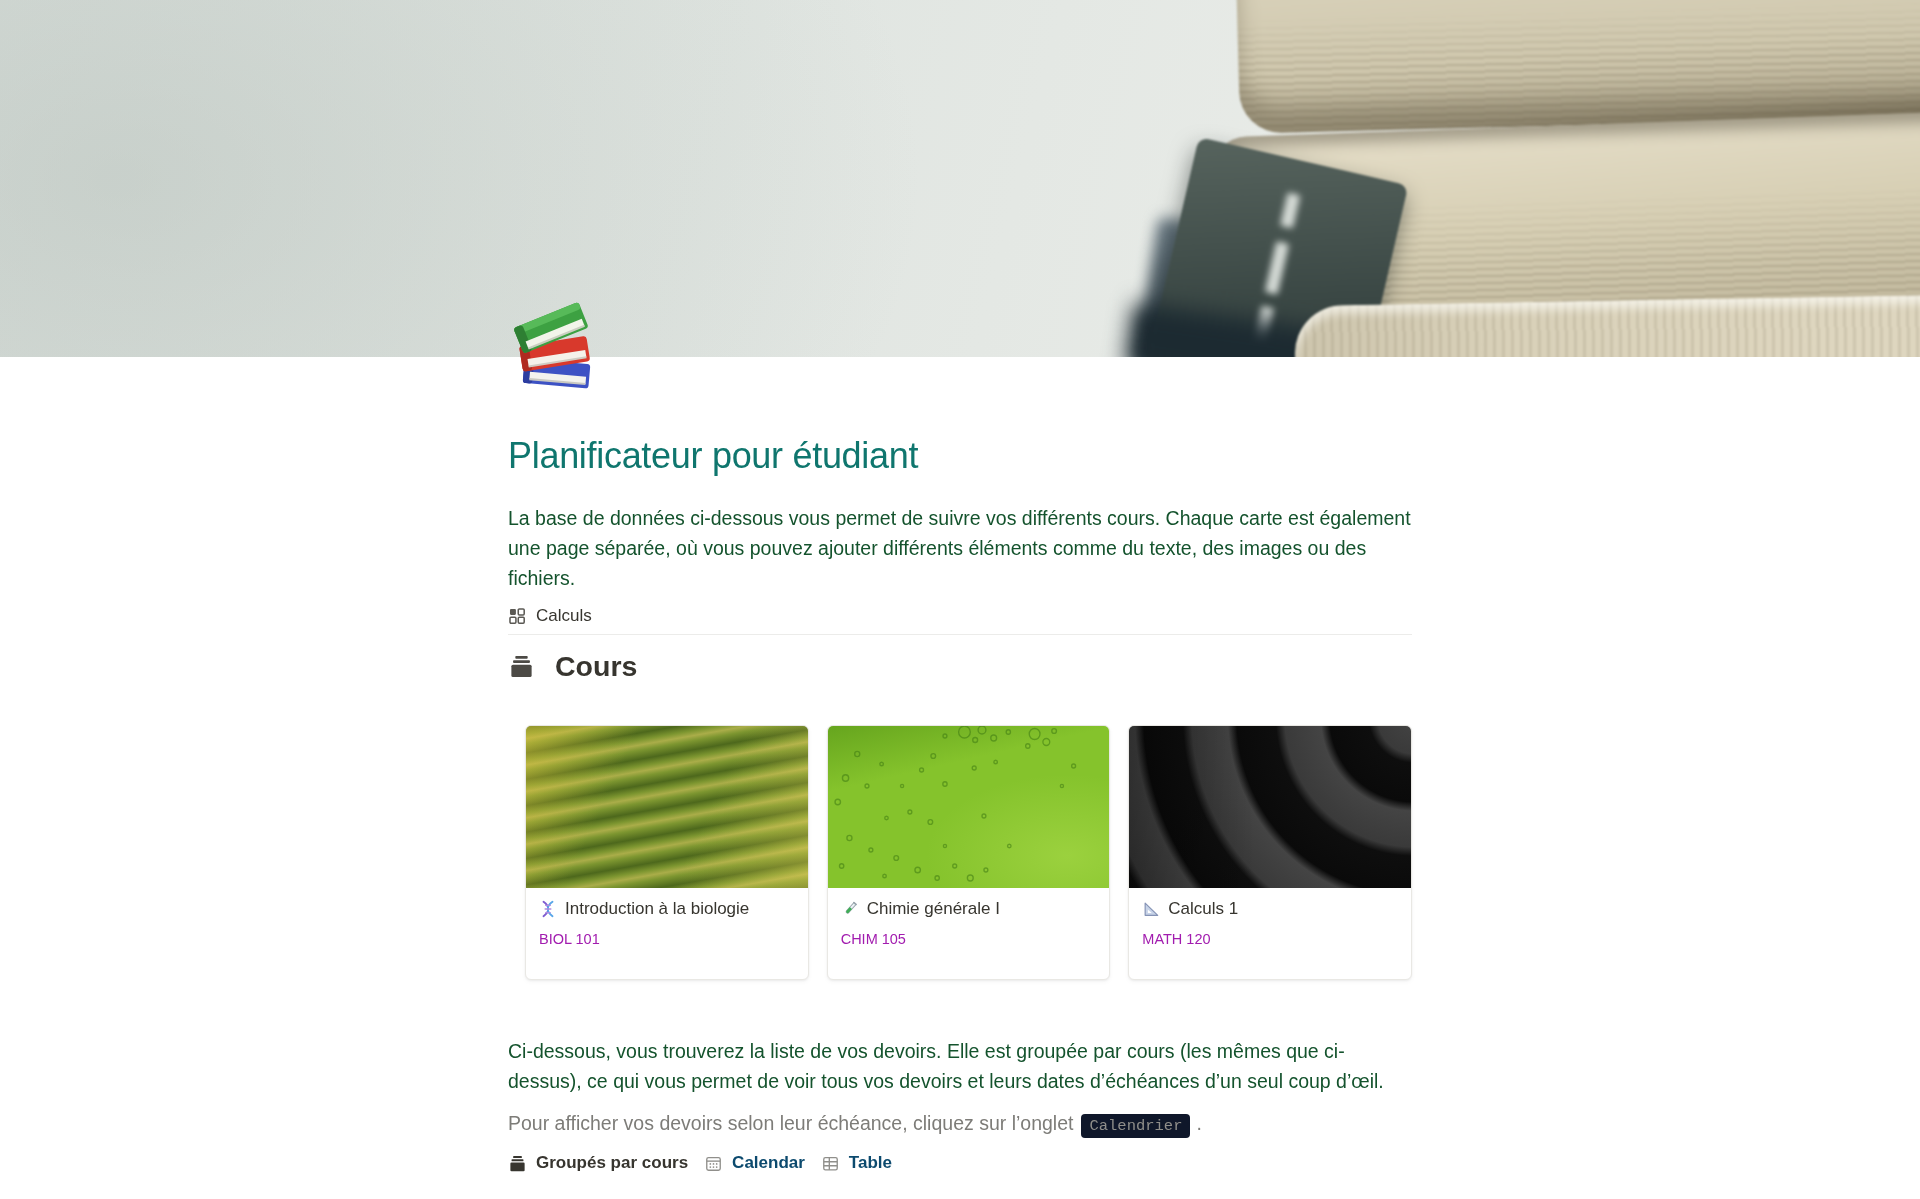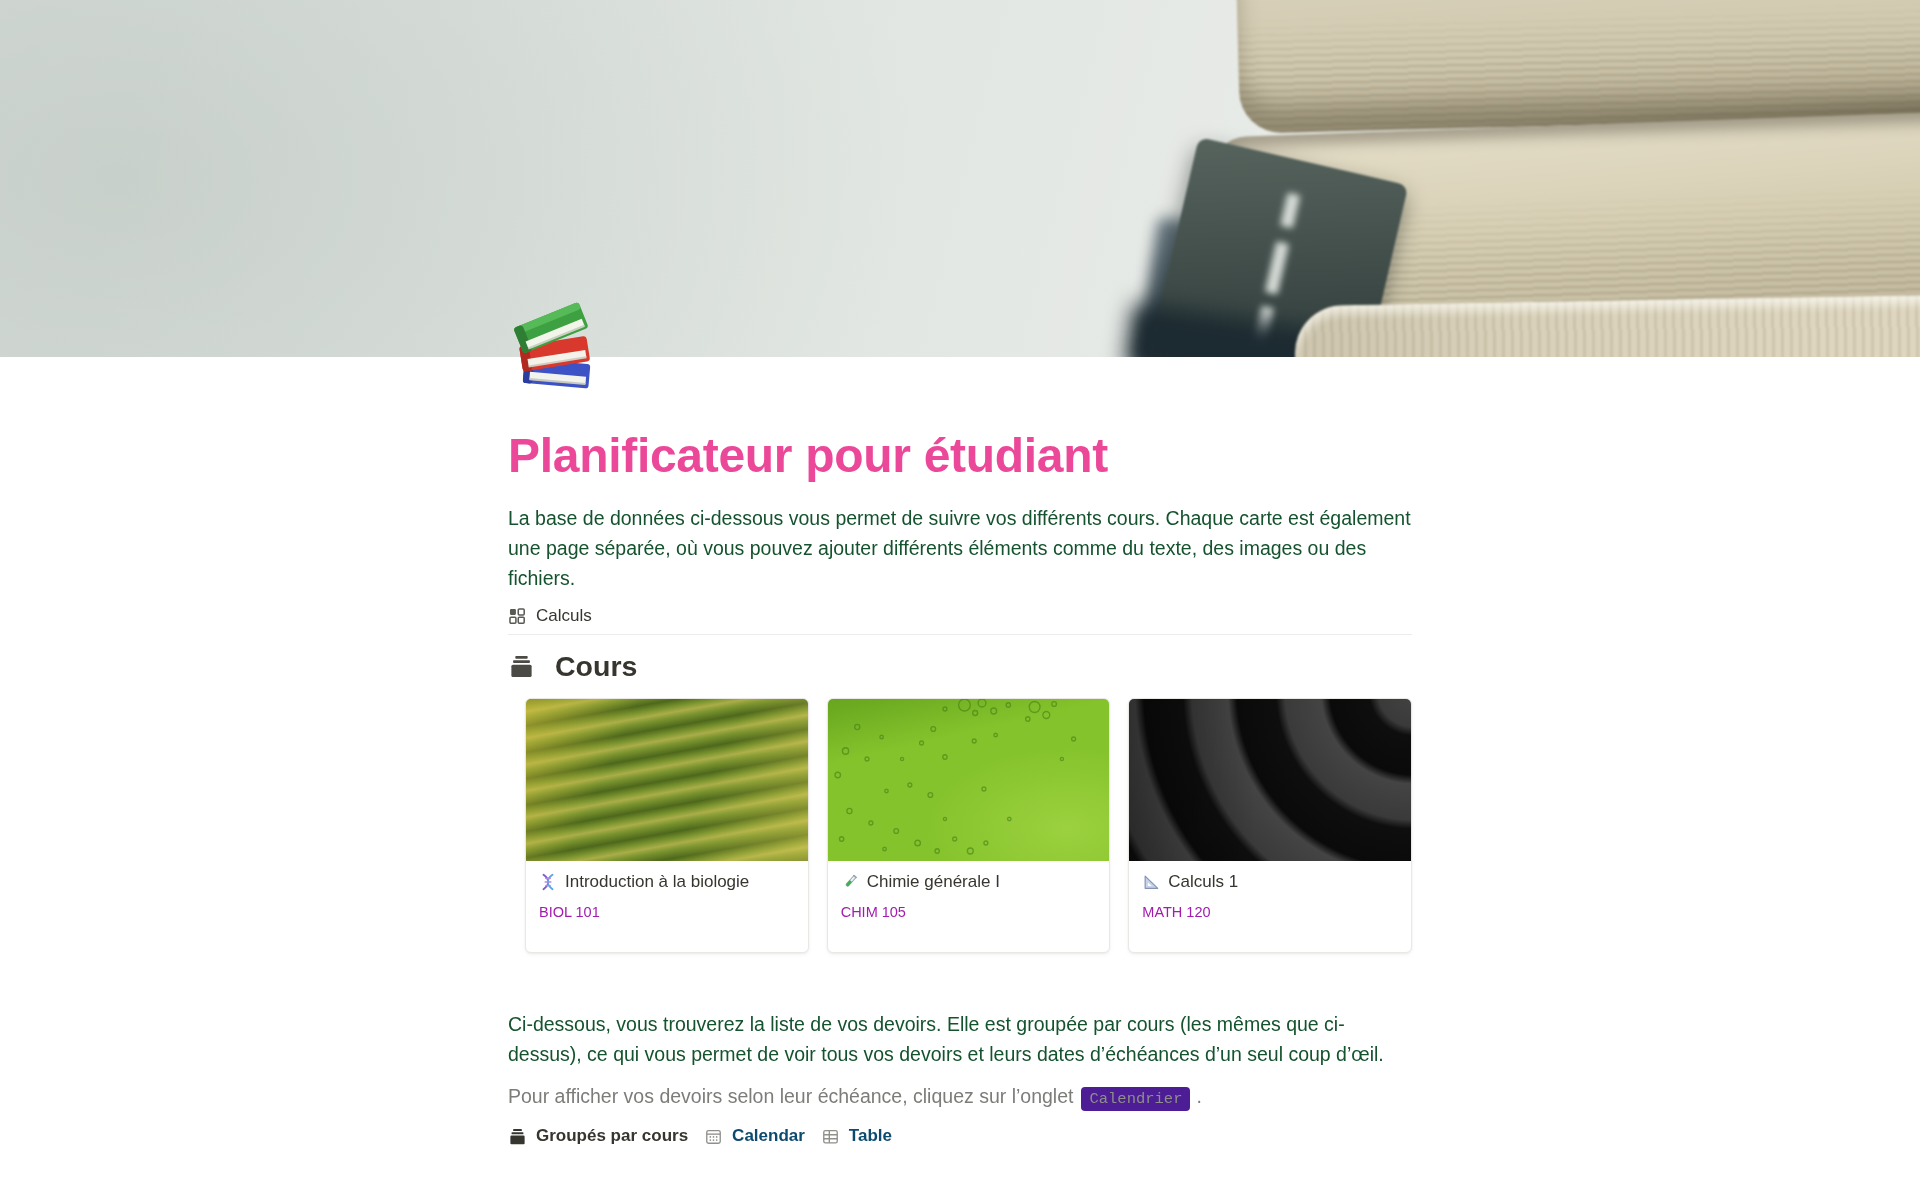--- a/index.html
+++ b/index.html
@@ -73,39 +73,39 @@
   }
 
   
   .content { position: relative; width: 904px; margin: 0 auto; }
   .page-icon {
     position: absolute; top: -58px; left: 0;
     width: 102px; height: 106px;
   }
   .page-title {
     padding-top: 70px;
-    font-size: 48px; line-height: 58px; font-weight: 700;
-    letter-spacing: -0.3px; color: #ec4899;
+    font-size: 36px; line-height: 58px; font-weight: 400;
+    letter-spacing: -0.3px; color: #0f766e;
   }
   .para { margin-top: 18px; font-size: 19.5px; line-height: 30px; color: #14532d; }
 
   
   .view-row {
     margin-top: 13px; padding-bottom: 8px;
     display: flex; align-items: center; gap: 10px;
     border-bottom: 1px solid #ECECEA;
   }
   .view-row .label { font-size: 17px; font-weight: 500; color: #37352F; }
 
   
   .section-heading { margin-top: 15px; display: flex; align-items: center; gap: 20px; }
   .section-heading .label { font-size: 28.5px; font-weight: 700; color: #37352F; }
 
   
-  .gallery { margin-top: 15px; display: grid; grid-template-columns: repeat(3, 1fr); gap: 18px; padding-left: 17px; }
+  .gallery { margin-top: 42px; display: grid; grid-template-columns: repeat(3, 1fr); gap: 18px; padding-left: 17px; }
   .card {
     background: #fff; border: 1px solid #E9E8E4; border-radius: 6px; overflow: hidden;
     box-shadow: 0 1px 2px rgba(15,15,15,0.05), 0 2px 5px rgba(15,15,15,0.04);
     cursor: pointer;
   }
   .card-img { height: 162px; width: 100%; }
   .img-bio {
     background:
       linear-gradient(115deg, rgba(224,198,62,0.50) 0%, rgba(224,198,62,0) 32%),
       linear-gradient(295deg, rgba(230,212,84,0.42) 0%, rgba(230,212,84,0) 38%),
@@ -122,21 +122,21 @@
     display: flex; align-items: center; gap: 8px;
     font-size: 17px; font-weight: 500; color: #37352F;
   }
   .card-code { margin-top: 12px; font-size: 14.5px; color: #a21caf; }
 
   .para-2 { margin-top: 56px; }
   .para-cta { margin-top: 12px; font-size: 19.5px; line-height: 30px; color: #7D7C78; }
   .code-chip {
     font-family: "Liberation Mono", "DejaVu Sans Mono", monospace;
     font-size: 15.5px; color: #8F8E8A;
-    background: #4c1d95; border-radius: 4px;
+    background: #0f172a; border-radius: 4px;
     padding: 3px 8px; margin: 0 6px 0 8px;
   }
 
   
   .tabs-row { margin-top: 12px; display: flex; align-items: center; gap: 16px; }
   .tab { display: flex; align-items: center; gap: 9px; cursor: pointer; }
   .tab .t-label { font-size: 17px; }
   .tab.active .t-label { color: #37352F; font-weight: 600; }
   .tab.inactive .t-label { color: #0c4a6e; font-weight: 700; }
 

